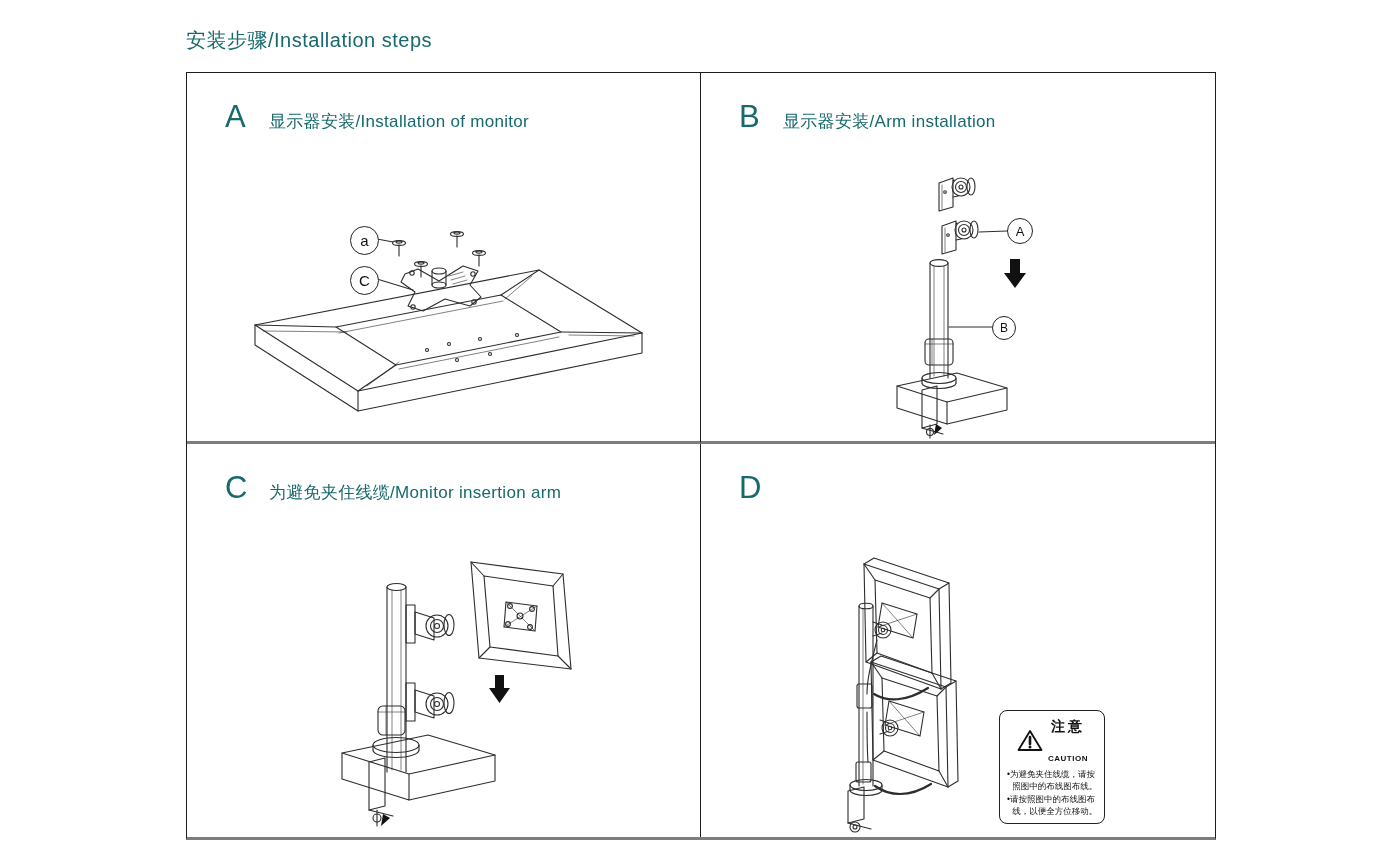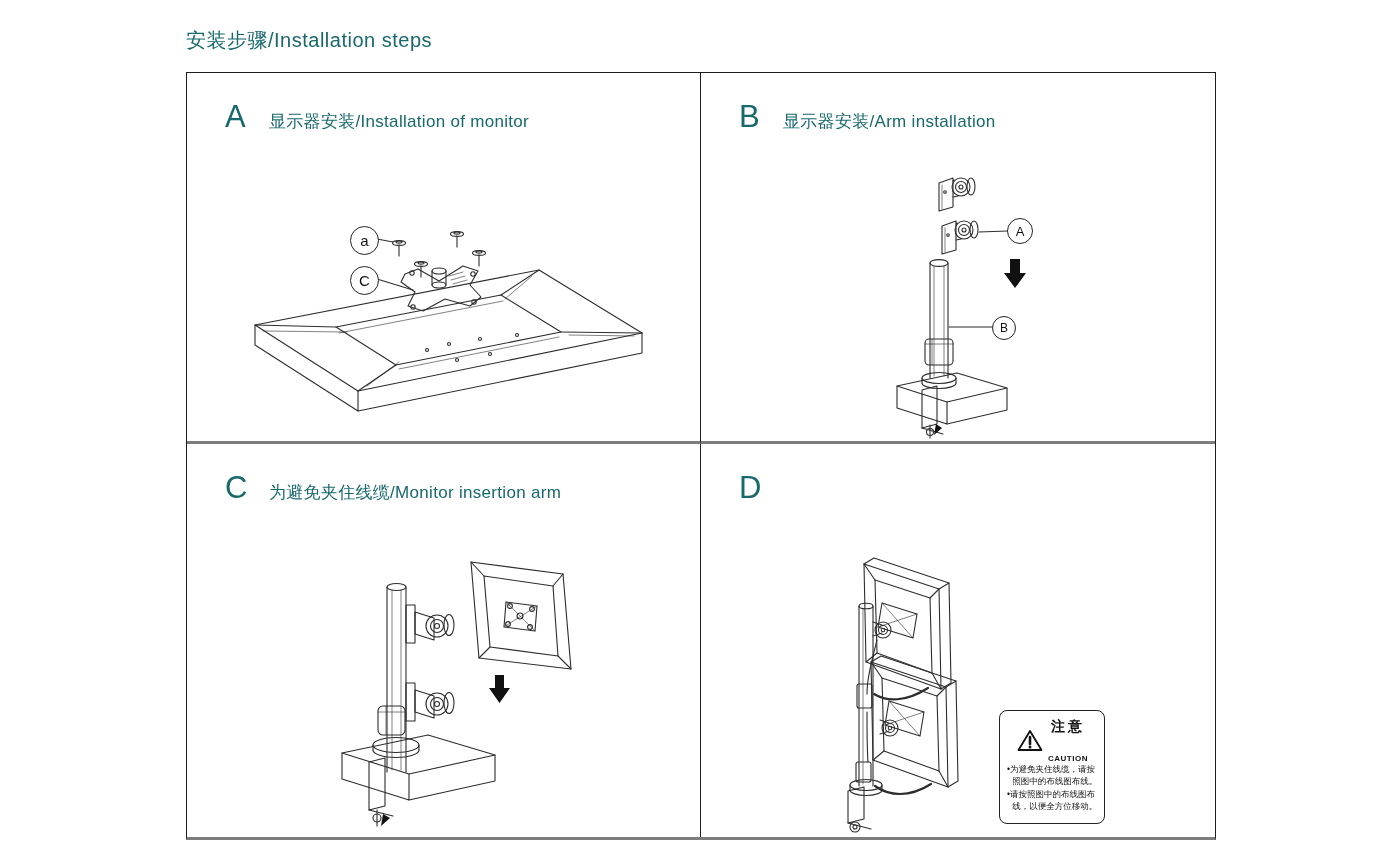--- a/index.html
+++ b/index.html
@@ -36,21 +36,21 @@
   }
   .caution-box{
     position:absolute;left:298px;top:266px;width:106px;height:114px;z-index:4;
     box-sizing:border-box;border:1.5px solid #222;border-radius:8px;background:#fff;
     padding:7px 6px 4px 7px;
   }
   .caution-head{display:flex;align-items:center;justify-content:center;gap:5px;}
   .caution-head-text{display:flex;flex-direction:column;align-items:center;}
   .caution-title{font-size:14px;letter-spacing:3px;color:#111;font-weight:bold;}
   .caution-label{font-size:8px;font-weight:bold;color:#111;letter-spacing:0.5px;margin-top:18px;}
-  .caution-lines{font-size:8.5px;line-height:1.45;color:#111;}
+  .caution-lines{margin-top:5px;font-size:8.5px;line-height:1.45;color:#111;}
   .caution-line{text-indent:-0.62em;padding-left:0.62em;}
 </style>
 </head>
 <body>
 
 <div class="page">
 
   <div class="page-title">安装步骤/Installation steps</div>
 
   <div class="grid">

